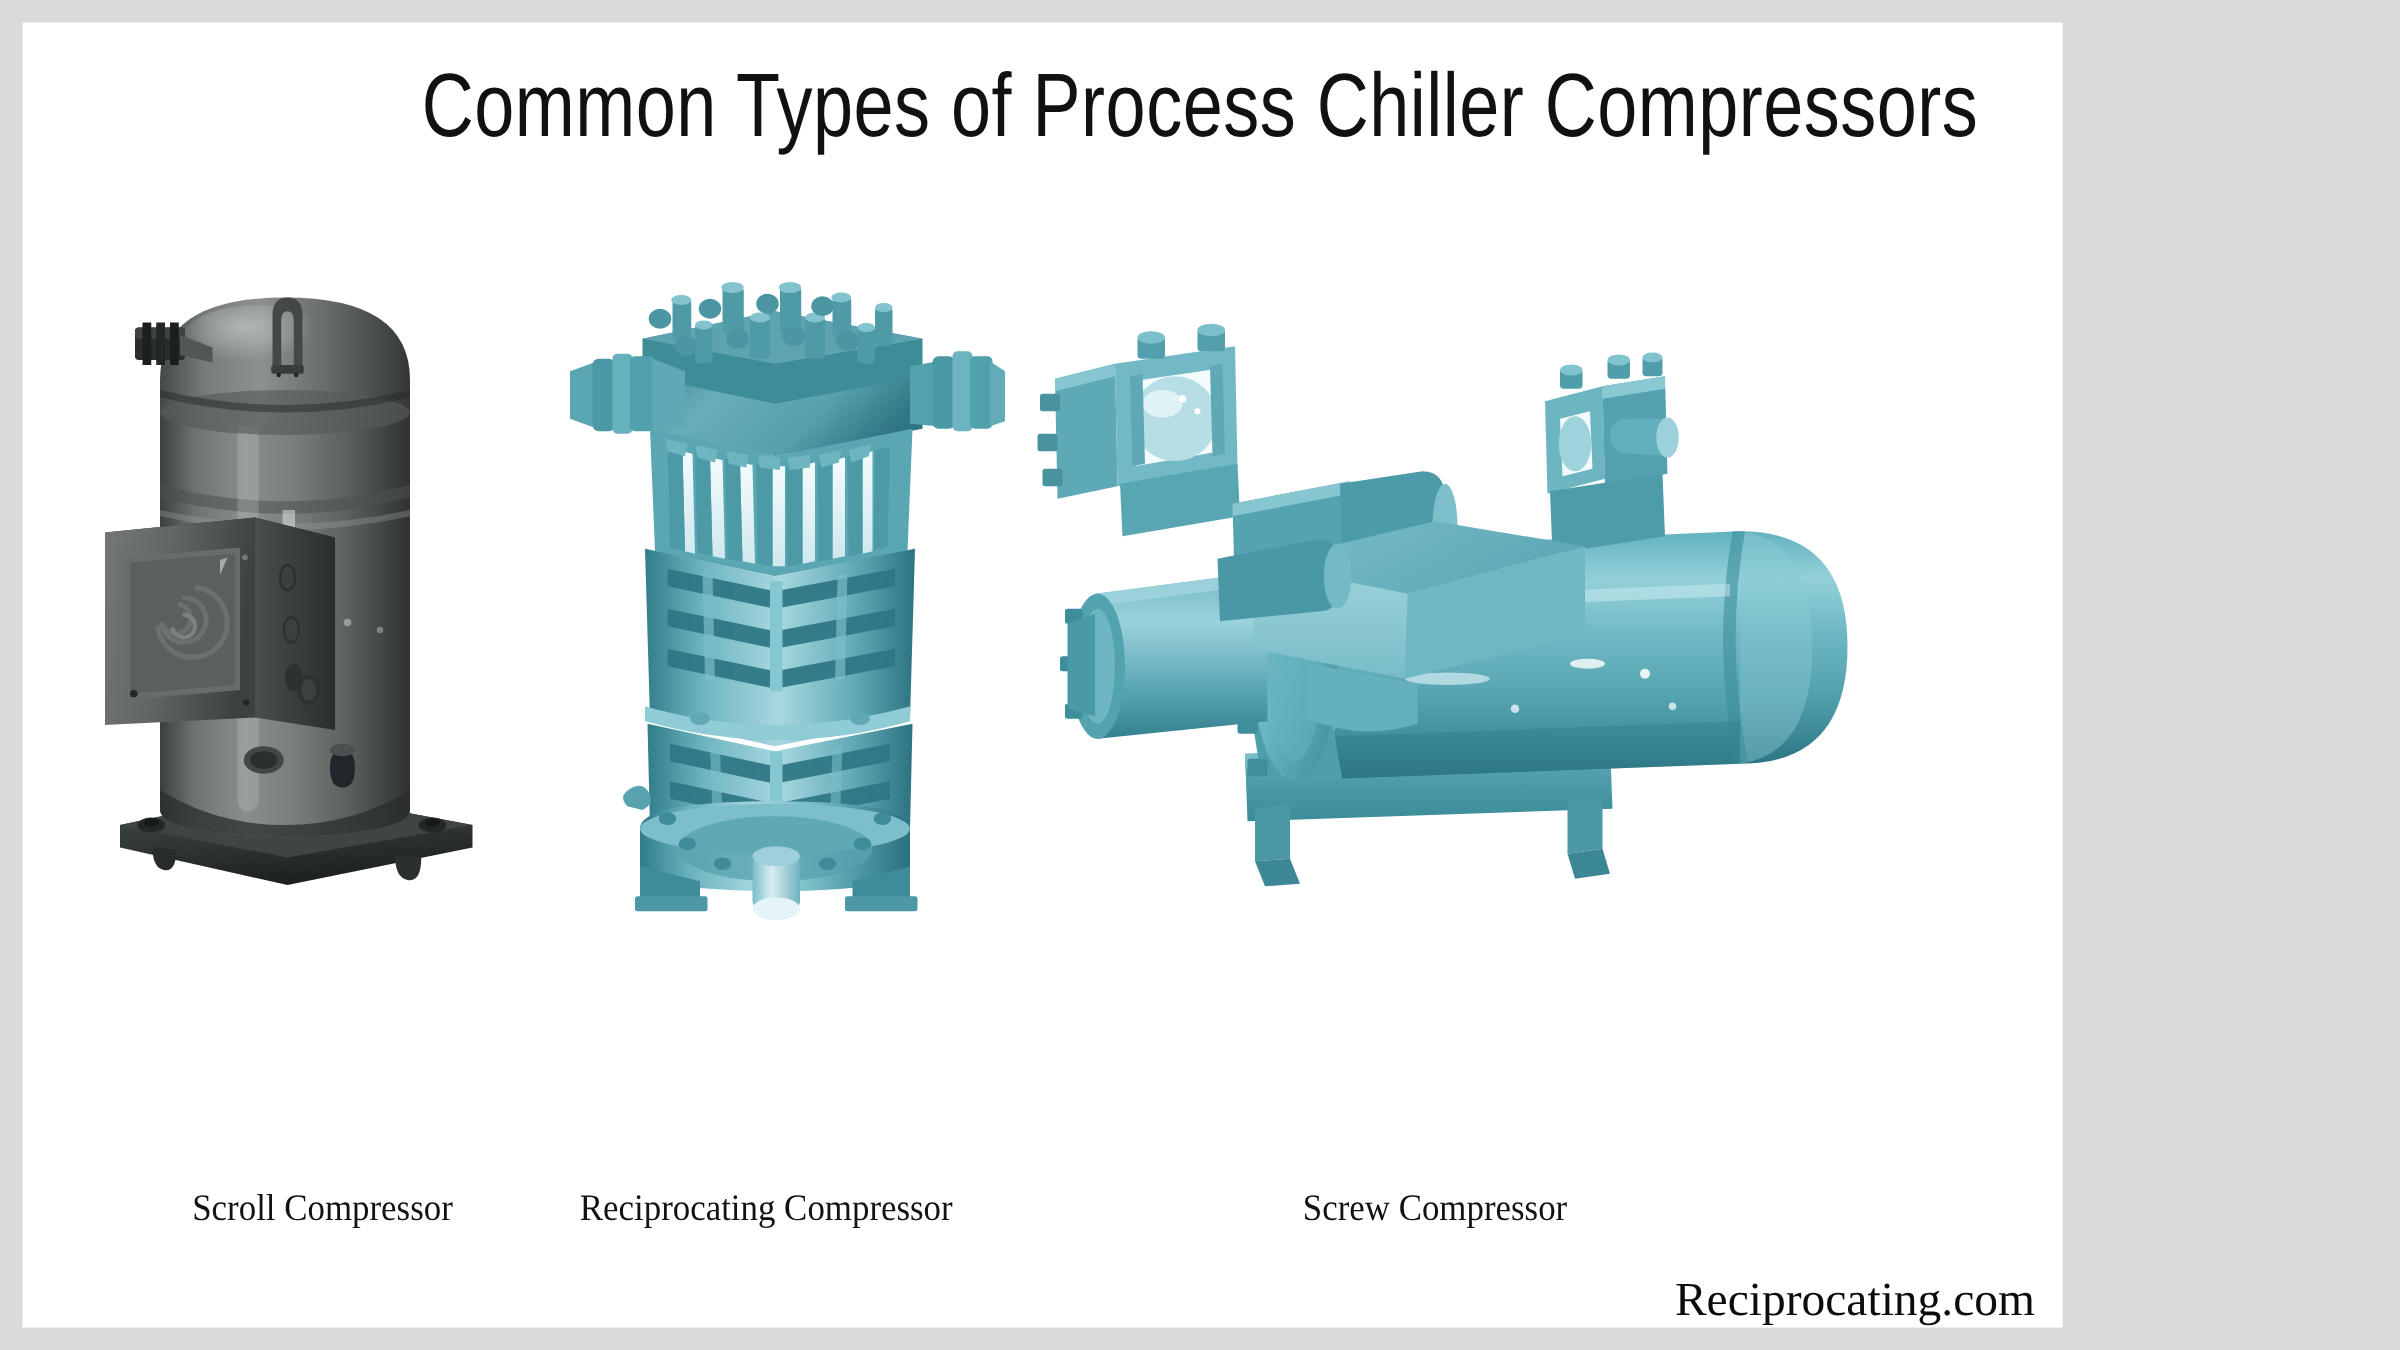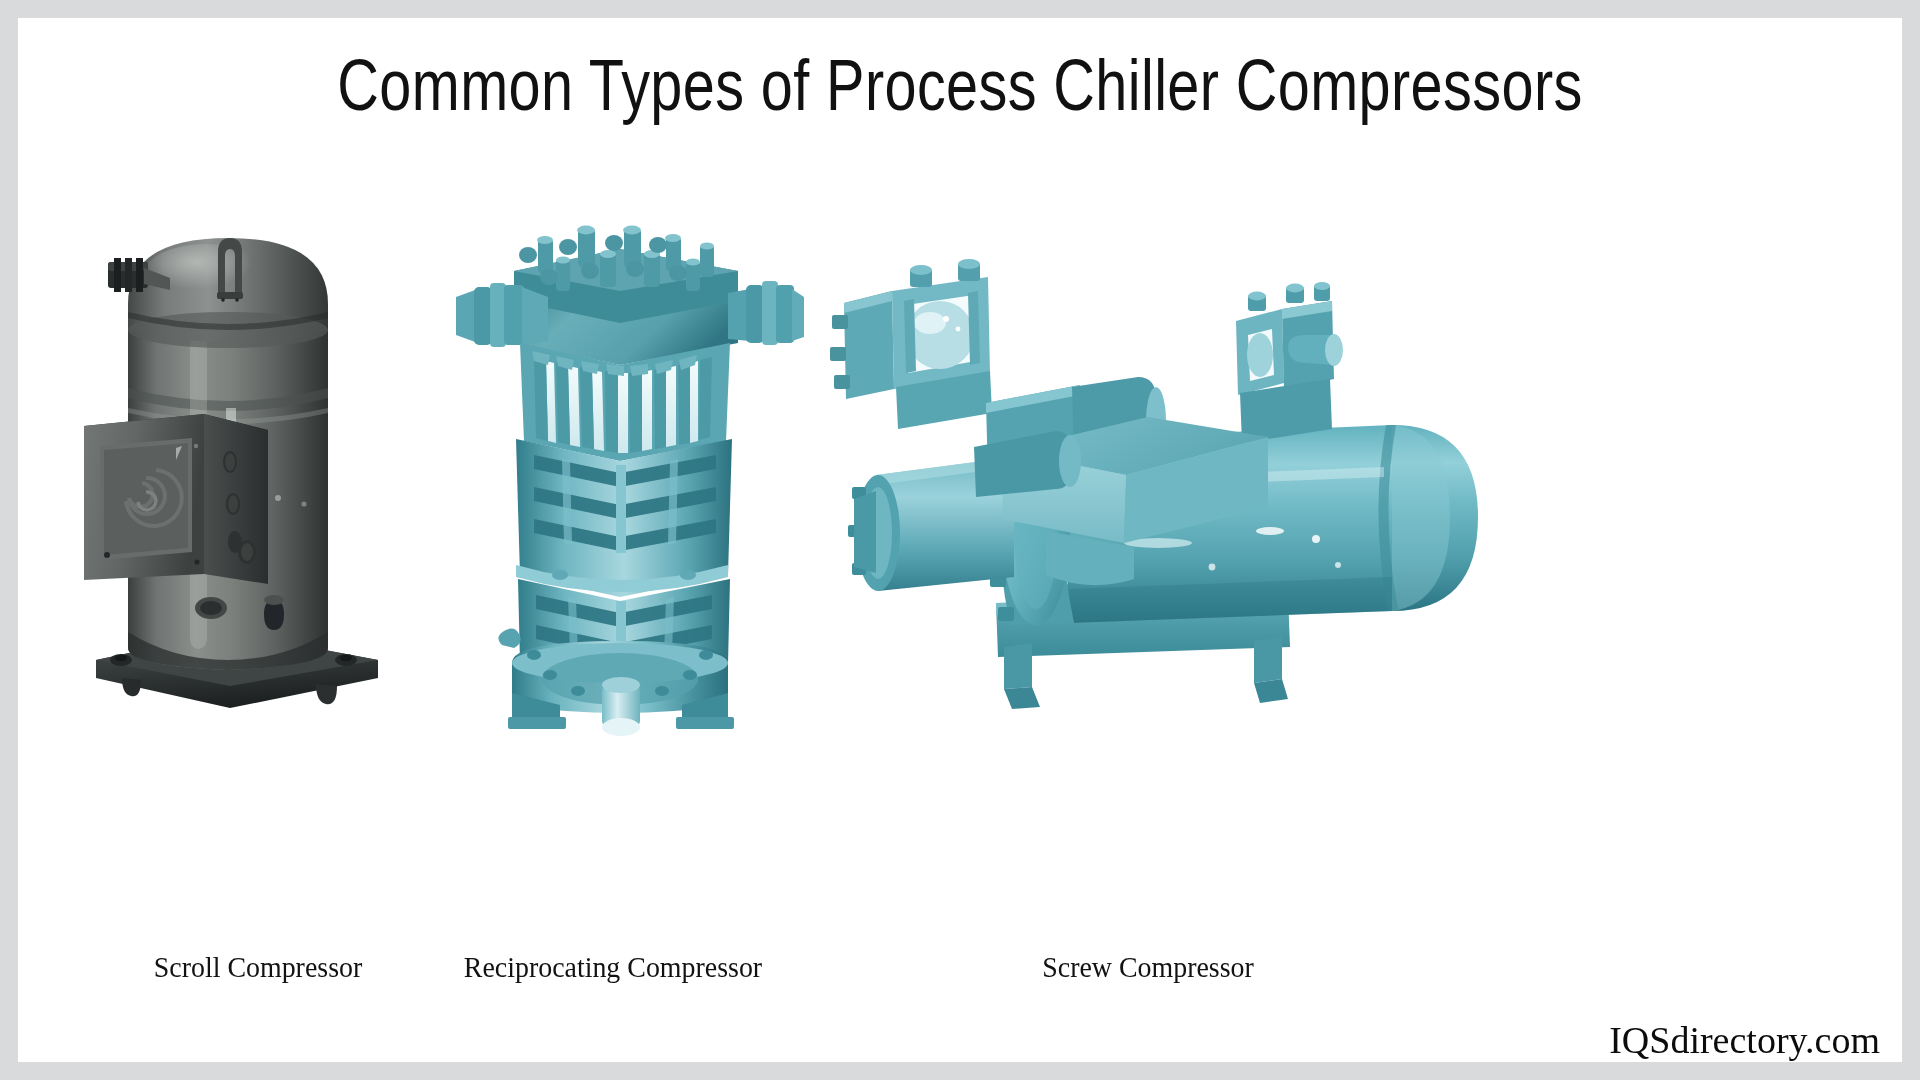--- a/index.html
+++ b/index.html
@@ -19,21 +19,21 @@
   #infographic {
     position: absolute;
     left: 0; top: 0;
     width: 1920px; height: 1080px;
     background: #d9dadb;
     box-sizing: border-box;
   }
   #canvas {
     position: absolute;
     left: 18px; top: 18px;
-    width: 1884px; height: 1044px;
+    width: 1632px; height: 1044px;
     background: #ffffff;
     overflow: hidden;
   }
 
   
   #title {
     position: absolute;
     left: 0; top: 24px;
     width: 1884px;
     text-align: center;
@@ -593,16 +593,16 @@
           <path d="M156 204 L238 188 q14 0 14 18 L252 230 q0 16 -14 16 L158 254 Z" fill="#4a98a6"></path>
           <ellipse cx="252" cy="218" rx="11" ry="26" fill="#74bac6"></ellipse>
         </g>
       </svg>
     </div>
 
     <div class="caption" id="cap-scroll">Scroll Compressor</div>
     <div class="caption" id="cap-recip">Reciprocating Compressor</div>
     <div class="caption" id="cap-screw">Screw Compressor</div>
 
-    <div id="watermark">IQSdirectory.com</div>
+    <div id="watermark">Reciprocating.com</div>
 
   </div>
 </div>
 
 </body></html>

